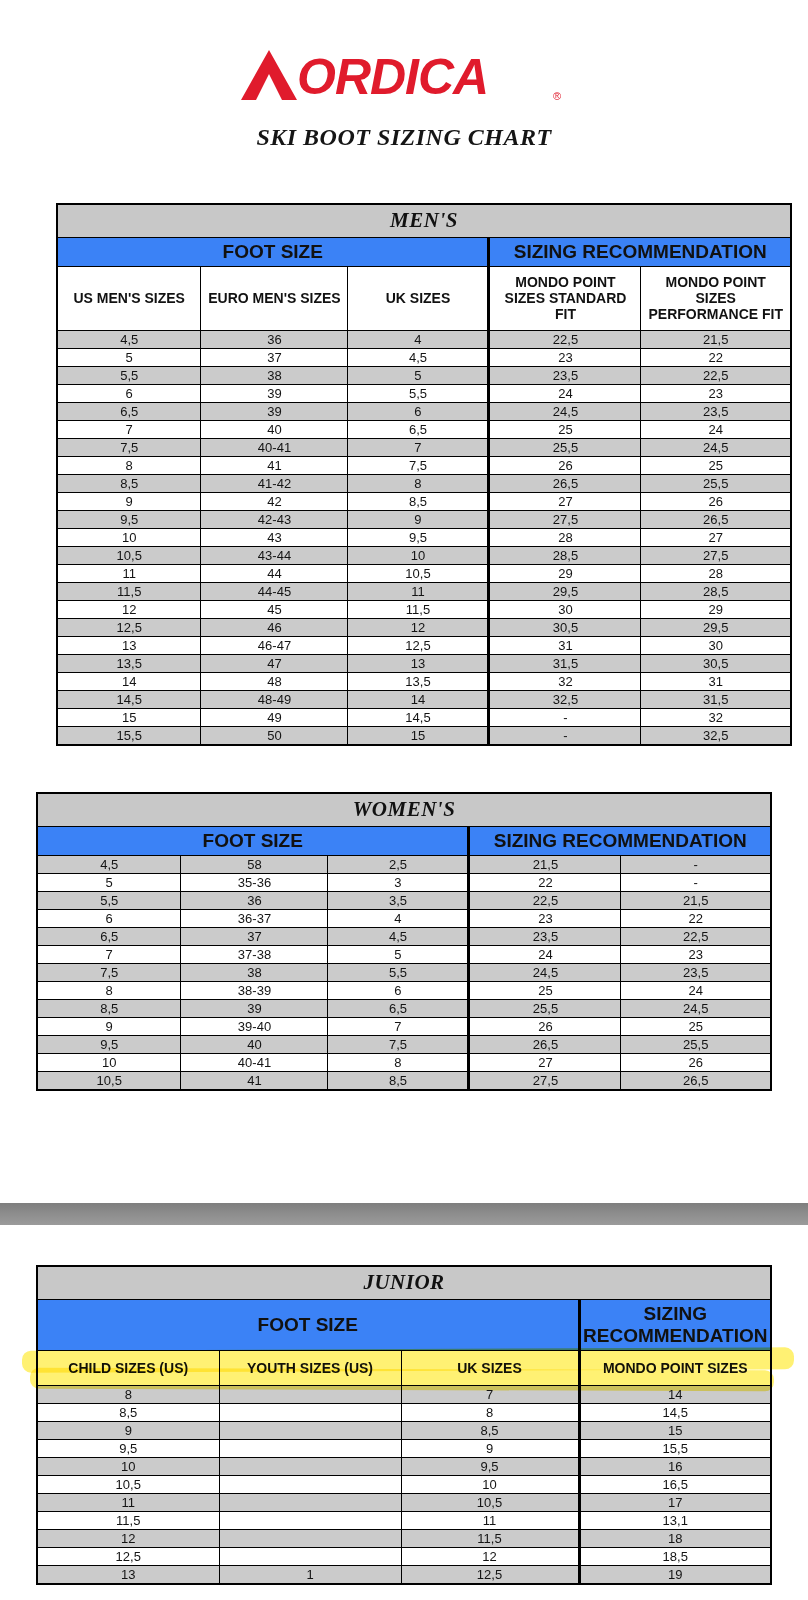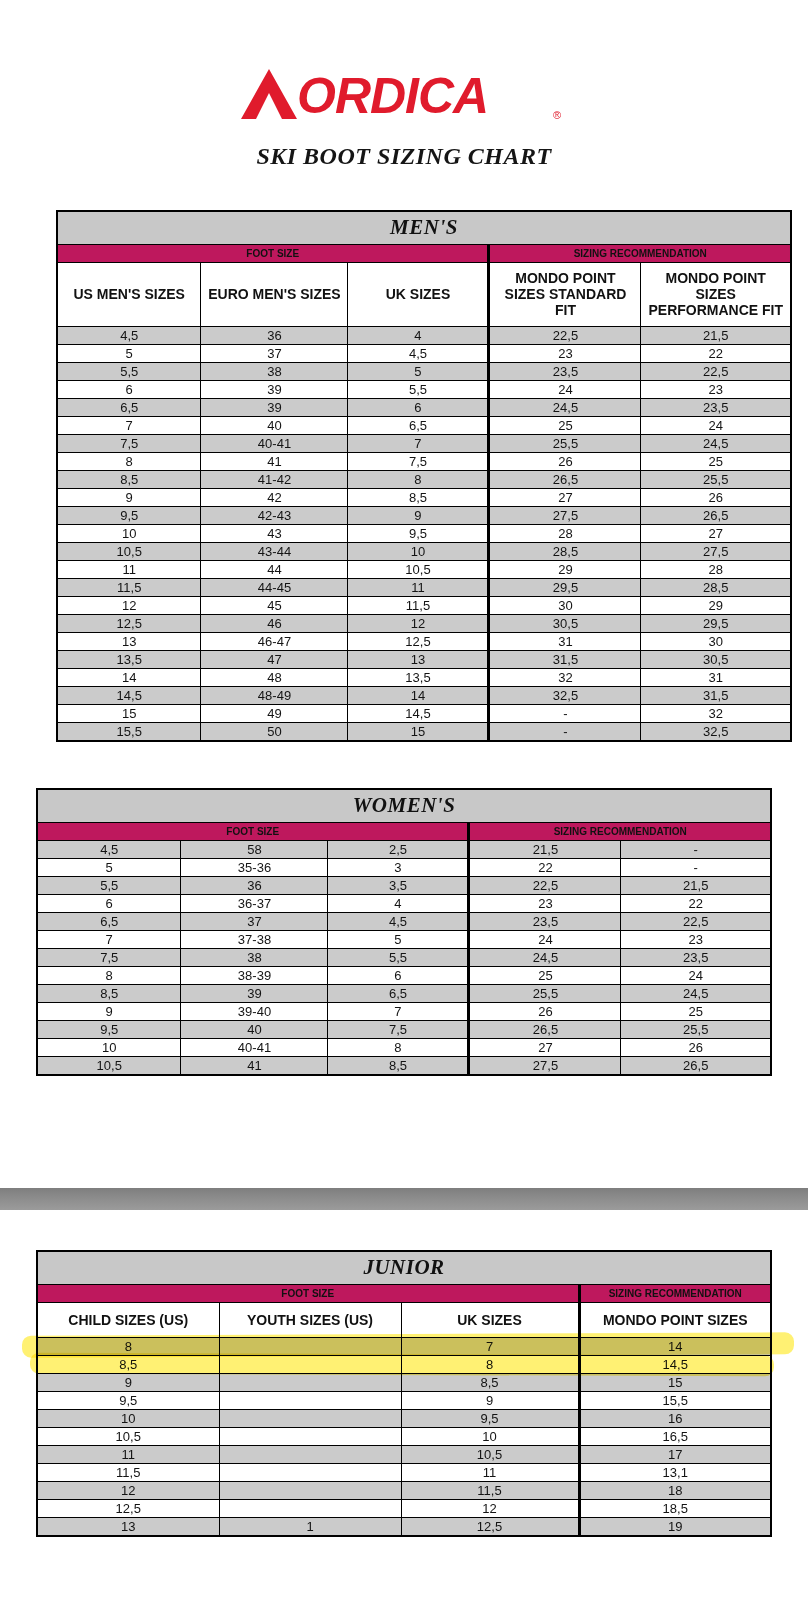--- a/index.html
+++ b/index.html
@@ -5,36 +5,36 @@
   html, body { margin: 0; padding: 0; }
   body {
     width: 808px;
     height: 1600px;
     background: #ffffff;
     overflow: hidden;
     font-family: "Liberation Sans", sans-serif;
     color: #111;
   }
 
-  .header { text-align: center; padding-top: 65px; }
+  .header { text-align: center; padding-top: 46px; }
   .logo { display: inline-block; line-height: 0; }
 
   .page-title {
     font-family: "Liberation Serif", serif;
     font-style: italic;
     font-weight: 700;
     font-size: 24px;
     letter-spacing: 0.5px;
     text-align: center;
     color: #151515;
     margin: 16px 0 0 0;
   }
 
   .table-section { position: relative; }
-  .section-mens   { margin-top: 40px; padding-left: 40px; }
+  .section-mens   { margin-top: 52px; padding-left: 40px; }
   .section-womens { margin-top: 46px; }
   .section-junior { margin-top: 40px; border-radius: 22px; }
 
   table.sizing {
     width: 734px;
     margin: 0 auto;
     border-collapse: collapse;
     table-layout: fixed;
     border: 2px solid #000;
   }
@@ -47,23 +47,23 @@
   .title-row th {
     background: #c8c8c8;
     font-family: "Liberation Serif", serif;
     font-style: italic;
     font-weight: 700;
     font-size: 21px;
     letter-spacing: 0.5px;
     padding: 3px 0 4px 0;
   }
   .group-row th {
-    background: #be185d;
+    background: #3b82f6;
     font-weight: 700;
-    font-size: 10px;
+    font-size: 19px;
     padding: 3px 0;
   }
   .cols-row th {
     background: #fff;
     font-weight: 700;
     font-size: 14px;
     line-height: 1.16;
     padding: 7px 5px;
   }
   .section-junior .cols-row th { padding: 9px 5px; }

